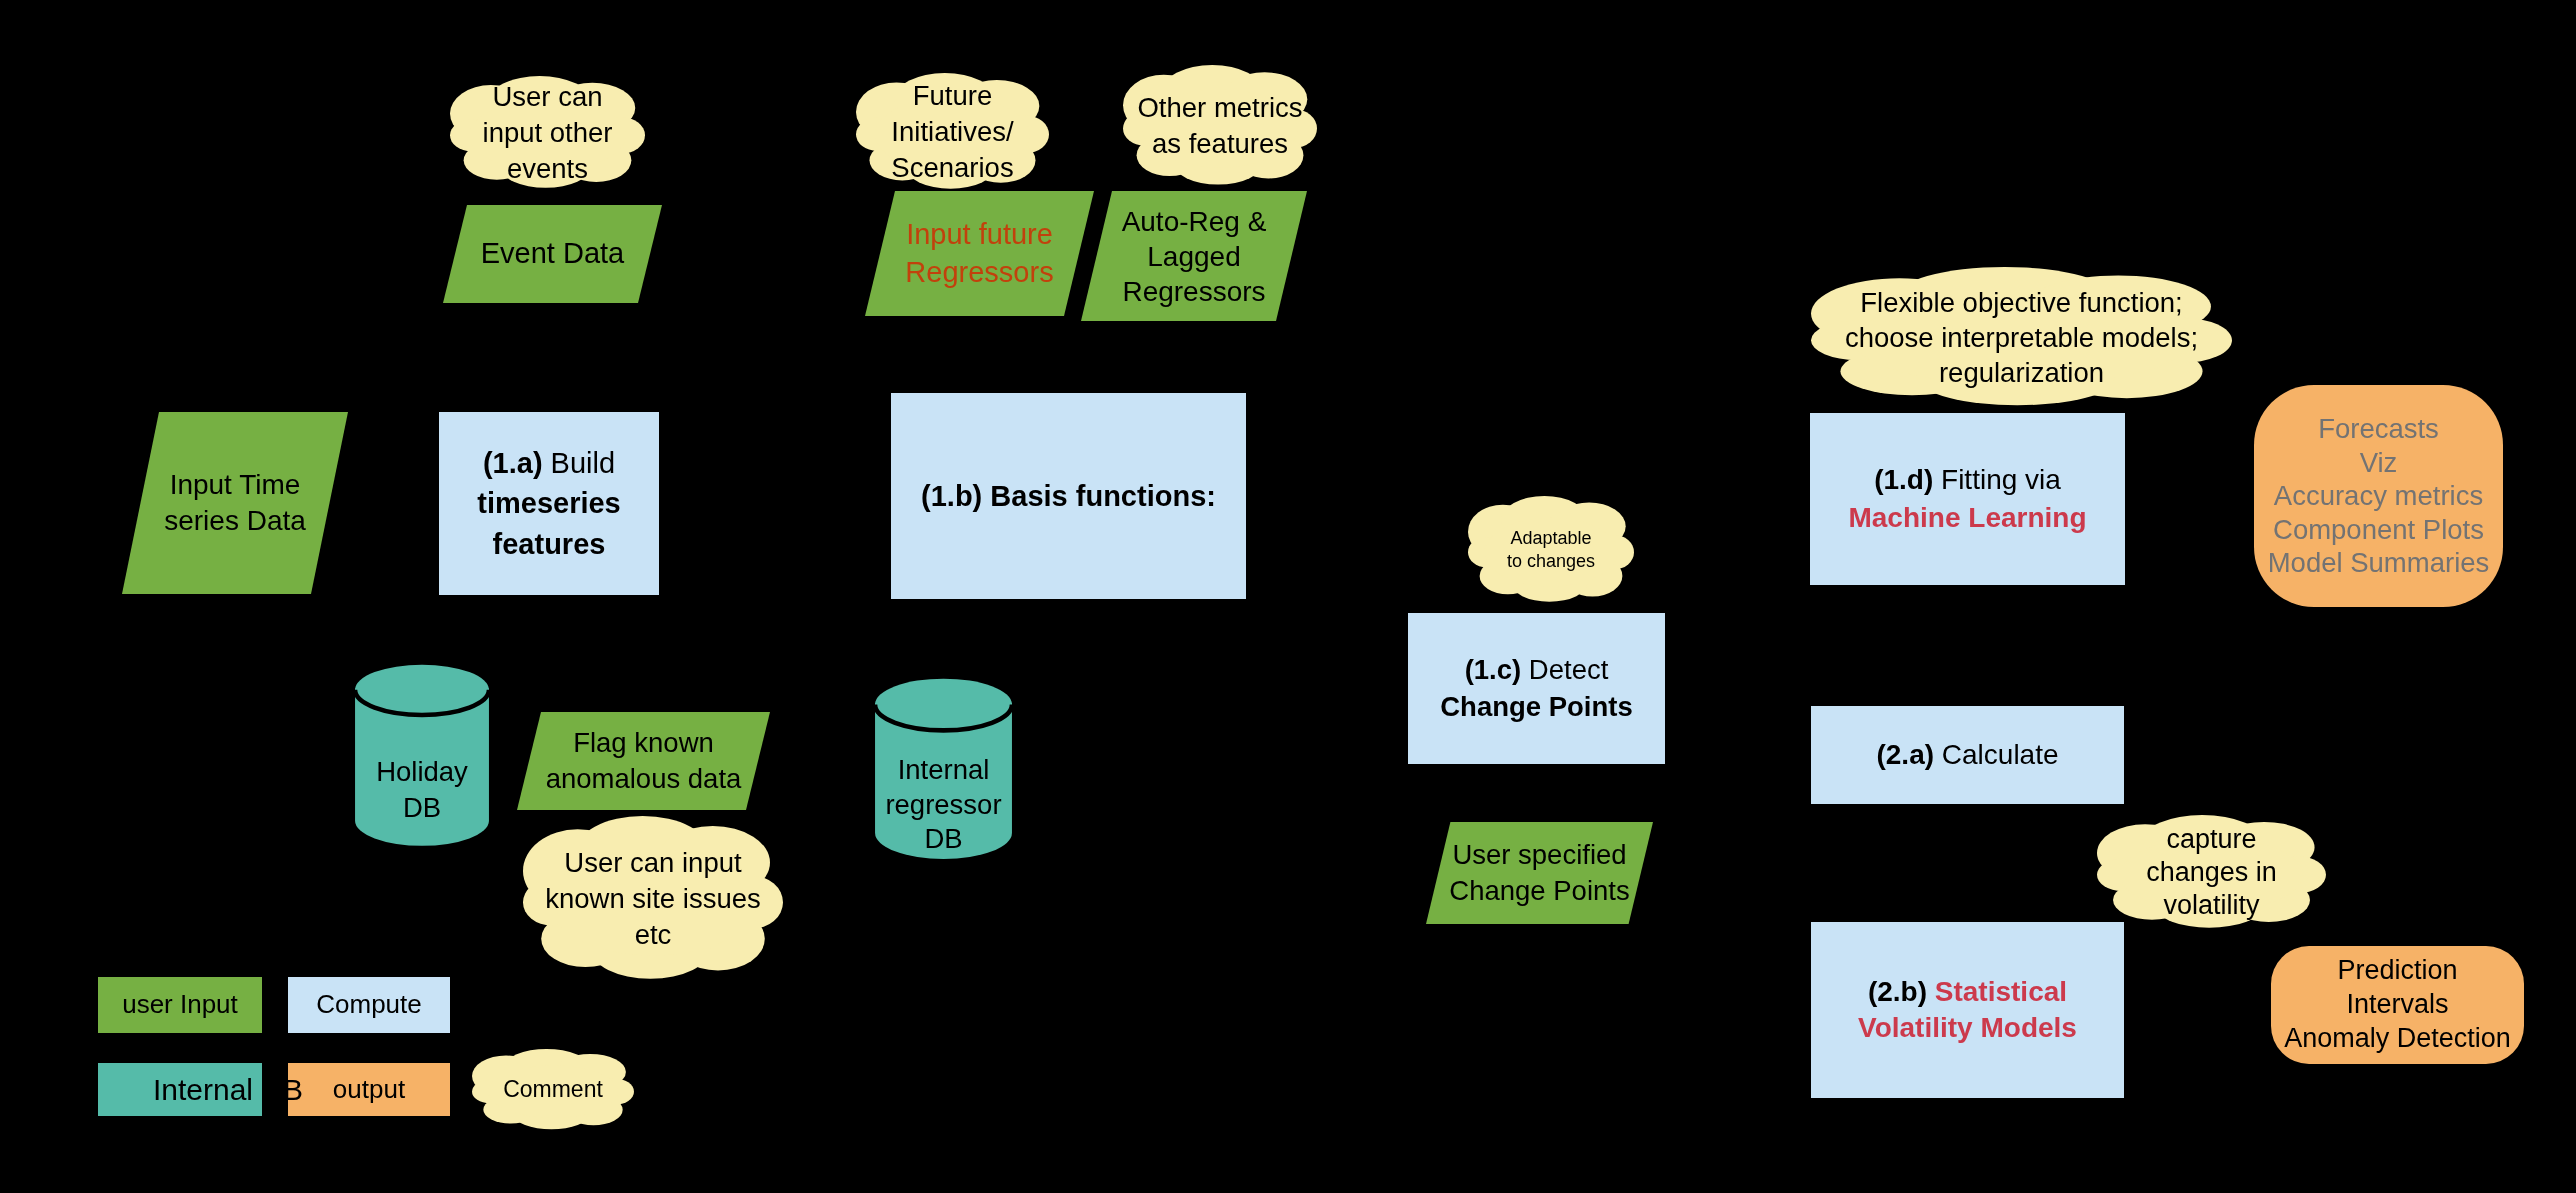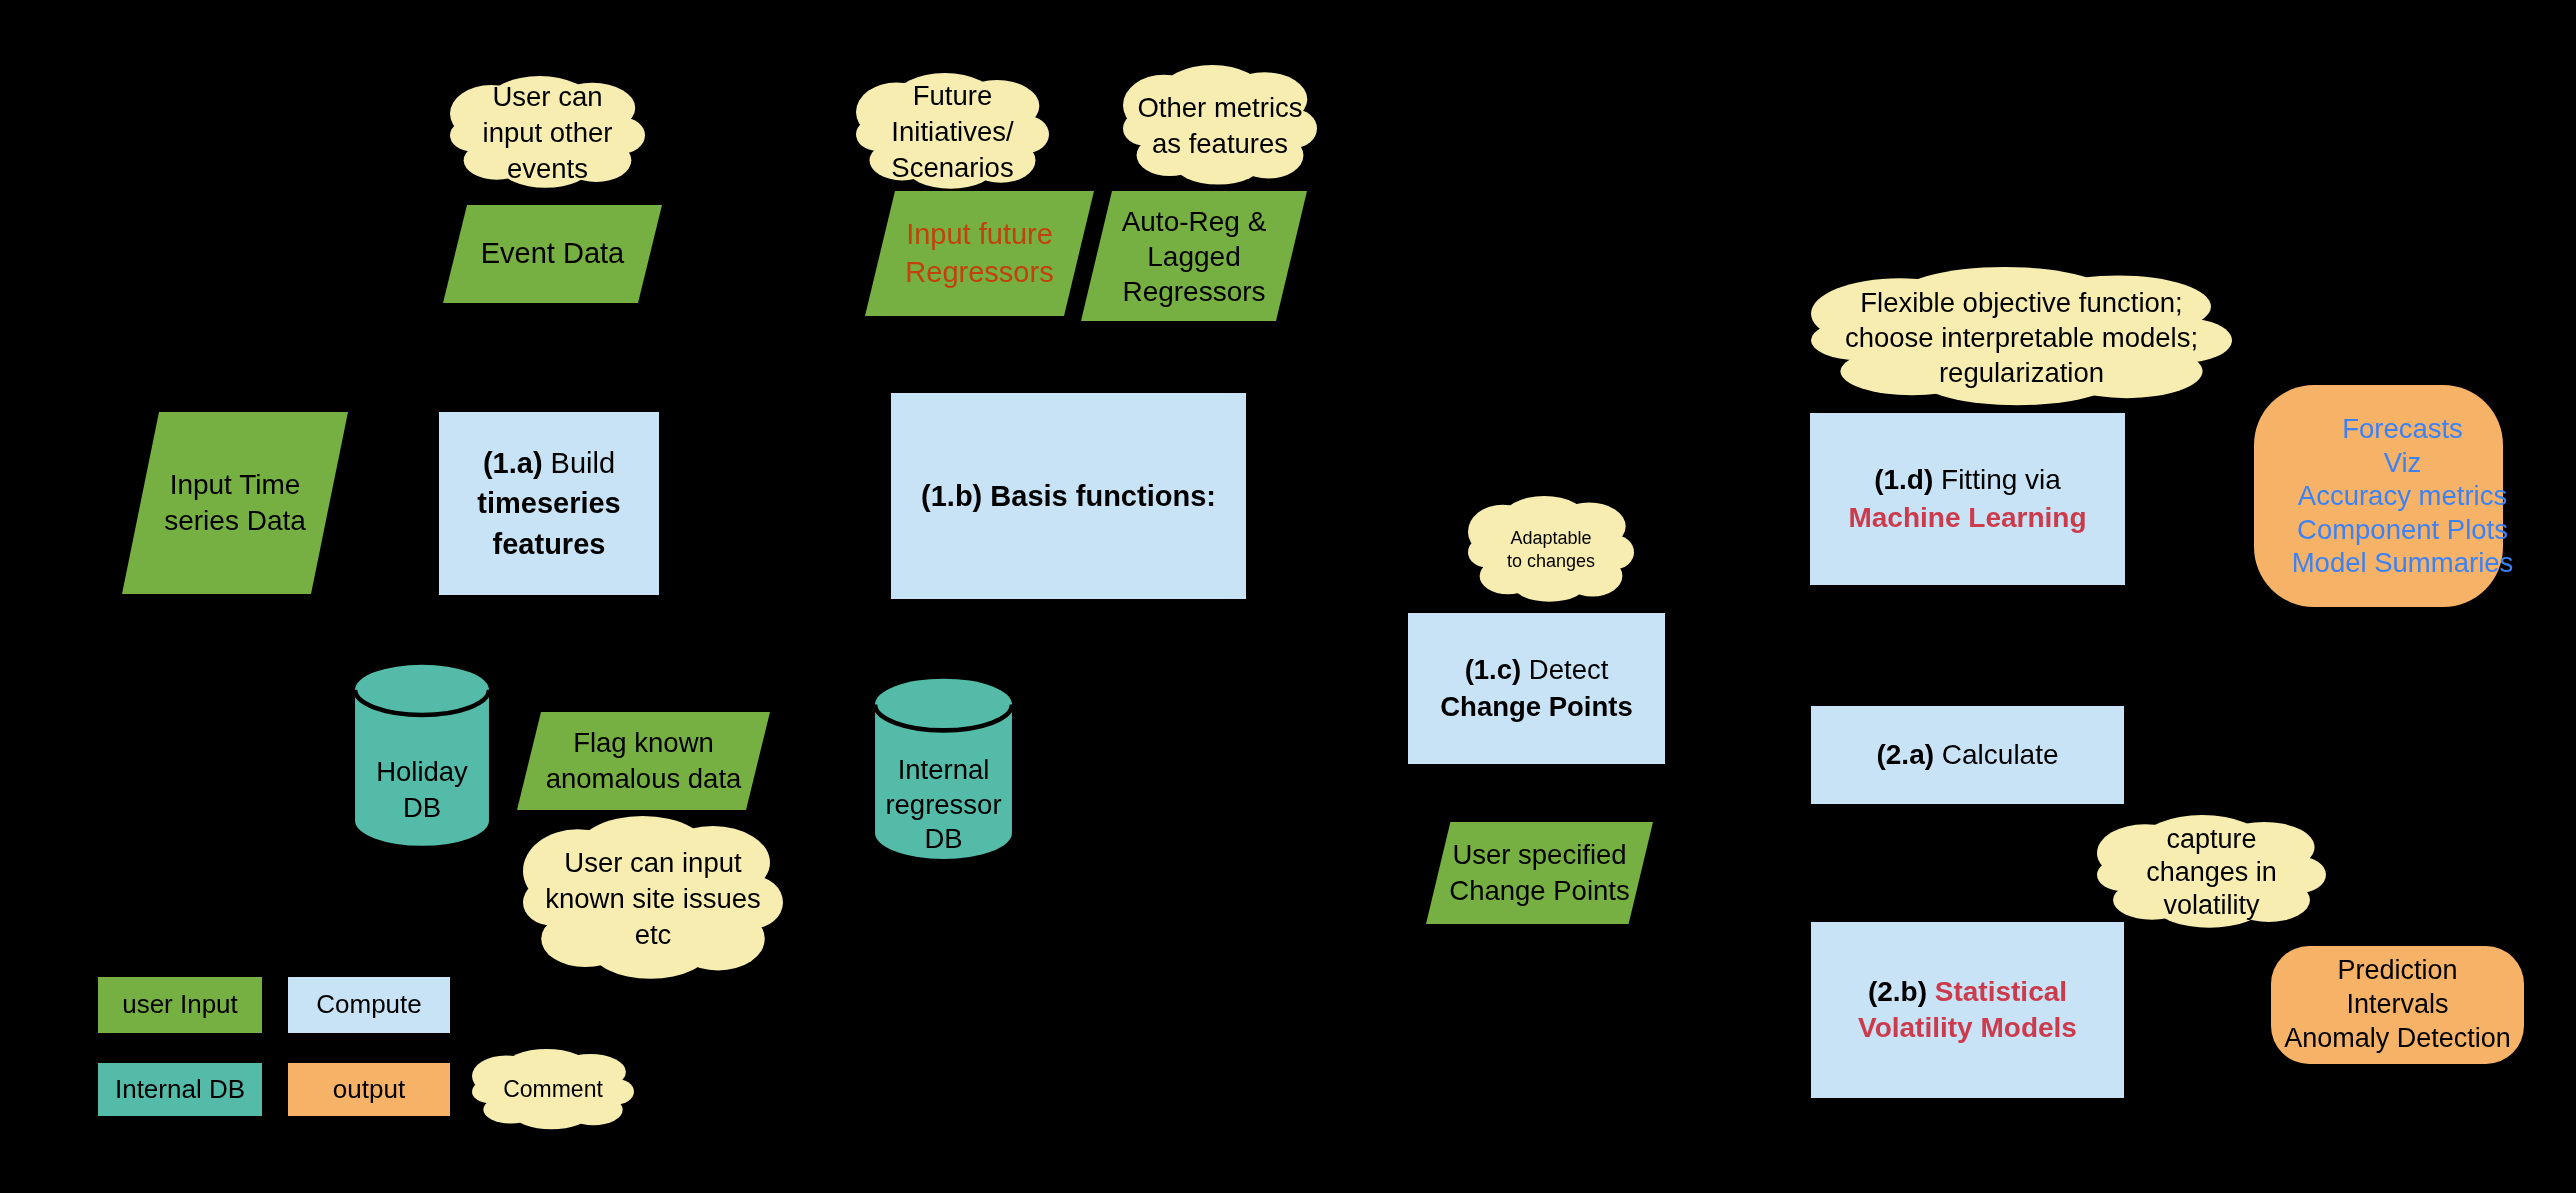--- a/index.html
+++ b/index.html
@@ -174,21 +174,21 @@
     <div class="node" style="left: 1804px; top: 413px; width: 315px; height: 172px;">
       <div class="shape" style="background: rgb(201, 227, 246);"></div>
       <div class="txt" style="font-size: 28px; line-height: 1.35; color: rgb(0, 0, 0);">
         <div class="line"><span class="b">(1.d)</span><span> Fitting via</span></div>
         <div class="line"><span class="b" style="color: rgb(204, 58, 76);">Machine Learning</span></div>
         <div class="line"><span></span></div>
       </div>
     </div>
     <div class="node" style="left: 2248px; top: 385px; width: 249px; height: 222px;">
       <div class="shape" style="background: rgb(246, 178, 103); border-radius: 60px;"></div>
-      <div class="txt" style="font-size: 27.5px; line-height: 1.22; color: #3b82f6; padding-left: 24px;">
+      <div class="txt" style="font-size: 27.5px; line-height: 1.22; color: #737373;">
         <div class="line"><span>Forecasts</span></div>
         <div class="line"><span>Viz</span></div>
         <div class="line"><span>Accuracy metrics</span></div>
         <div class="line"><span>Component Plots</span></div>
         <div class="line"><span>Model Summaries</span></div>
       </div>
     </div>
     <div class="node" style="left: 346px; top: 663px; width: 140px; height: 183px;">
       <div class="shape">
         <svg viewBox="0 0 184 240" style="overflow: hidden;">
@@ -301,21 +301,21 @@
       </div>
     </div>
     <div class="node" style="left: 282px; top: 977px; width: 162px; height: 56px;">
       <div class="shape" style="background: rgb(201, 227, 246);"></div>
       <div class="txt" style="font-size: 26px; line-height: 1.3; color: rgb(0, 0, 0);">
         <div class="line"><span>Compute</span></div>
       </div>
     </div>
     <div class="node" style="left: 92px; top: 1063px; width: 164px; height: 53px;">
       <div class="shape" style="background: rgb(85, 187, 169);"></div>
-      <div class="txt" style="font-size: 26px; line-height: 1.3; color: rgb(0, 0, 0);">
+      <div class="txt" style="font-size: 30px; line-height: 1.3; color: rgb(0, 0, 0); padding-left: 48px;">
         <div class="line"><span>Internal DB</span></div>
       </div>
     </div>
     <div class="node" style="left: 282px; top: 1063px; width: 162px; height: 53px;">
       <div class="shape" style="background: rgb(246, 178, 103);"></div>
       <div class="txt" style="font-size: 26px; line-height: 1.3; color: rgb(0, 0, 0);">
         <div class="line"><span>output</span></div>
       </div>
     </div>
     <div class="node" style="left: 466px; top: 1049px; width: 162px; height: 82px;">

